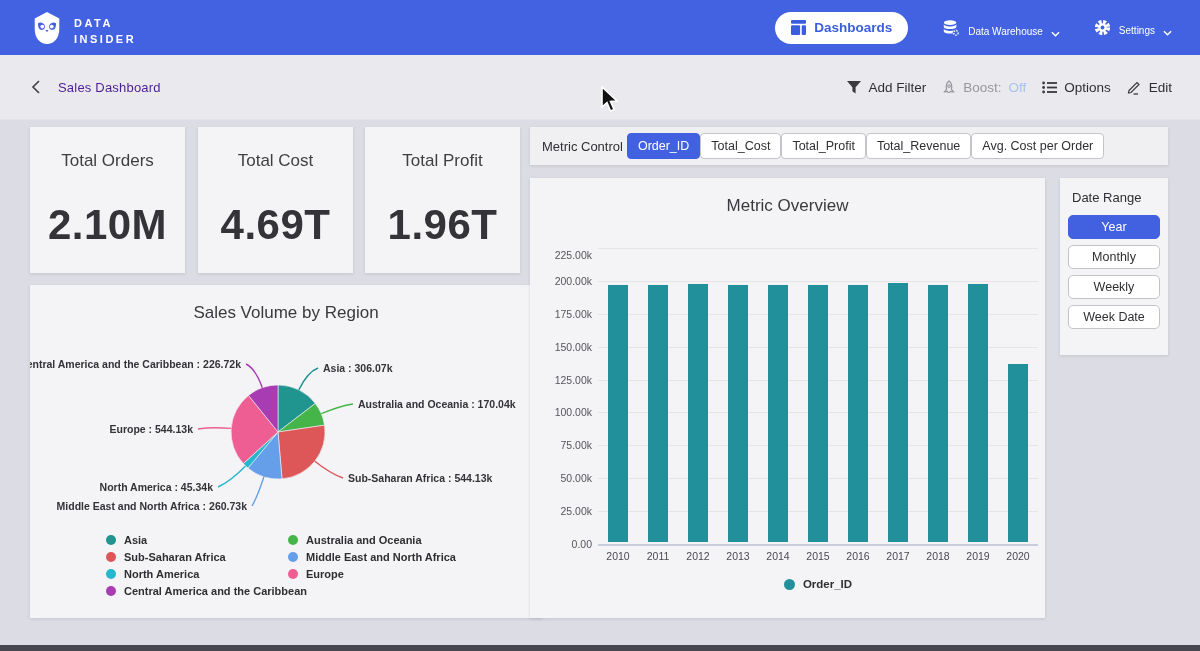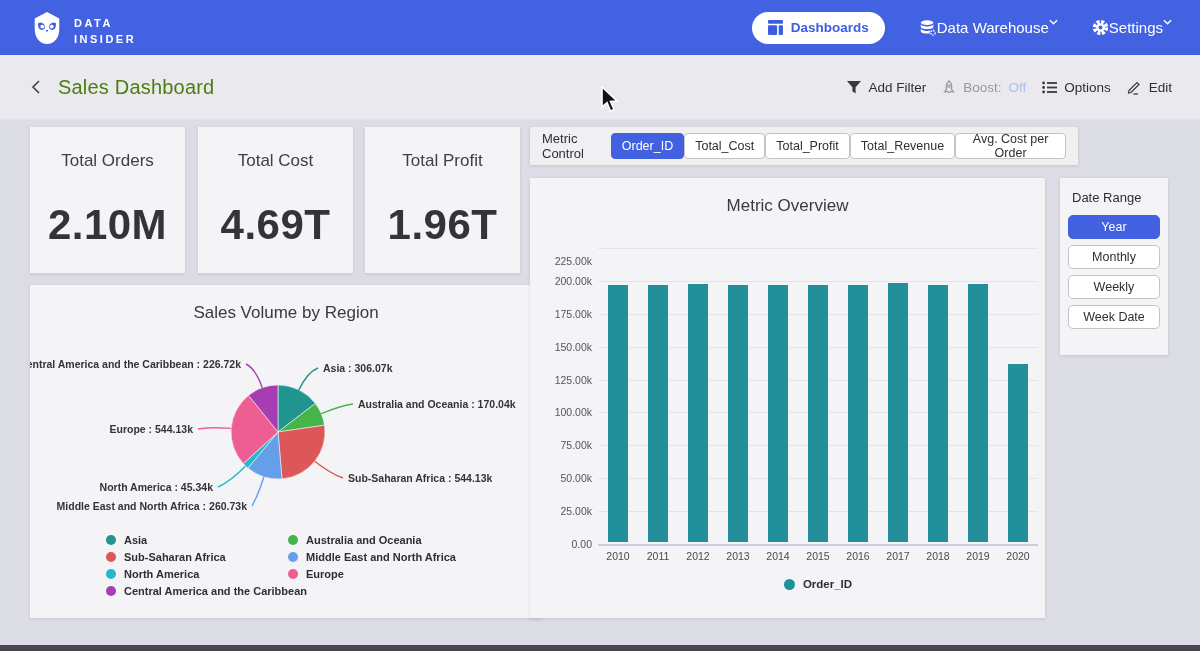--- a/index.html
+++ b/index.html
@@ -7,42 +7,42 @@
   body { font-family:"Liberation Sans", sans-serif; position:relative; background:#dcdce4; }
 
   
   .topnav { position:absolute; left:0; top:0; width:1200px; height:55px; background:#4262e2;
             display:flex; align-items:center; justify-content:space-between; padding:0 28px 0 30px; }
   .brand { display:flex; align-items:center; gap:10px; }
   .brand-text { color:#fff; font-size:11px; font-weight:bold; letter-spacing:2.5px; line-height:1.45;margin-top:8px; }
   .nav-right { display:flex; align-items:center; gap:34px; }
   .nav-pill { background:#fff; border-radius:17px; height:32px; display:flex; align-items:center; gap:8px;
               padding:0 16px; color:#3d5de0; font-size:13.5px; font-weight:bold; cursor:pointer;justify-content:center; }
-  .nav-item { display:flex; align-items:flex-start; color:#fff; font-size:15px; font-weight:500; cursor:pointer; }
+  .nav-item { display:flex; align-items:flex-end; gap:8px; color:#fff; font-size:10px; font-weight:500; cursor:pointer; }
   .chev { width:9px; height:6px; }
 
   
   .pagehead { position:absolute; left:0; top:55px; width:1200px; height:65px; background:#eaeaee;
               display:flex; align-items:center; padding:0 28px 0 28px; border-bottom:1px solid #e2e2e8; }
   .back { width:18px; height:18px; margin-right:12px; cursor:pointer; }
-  .page-title { font-size:20px; color:#4d7c0f; font-weight:500; letter-spacing:.2px; }
+  .page-title { font-size:13px; color:#4c1d95; font-weight:500; letter-spacing:.2px; }
   .head-actions { margin-left:auto; display:flex; align-items:center; gap:16px; }
   .haction { display:flex; align-items:center; gap:7px; font-size:13.5px; color:#2f2f33; font-weight:500; cursor:pointer; }
   .haction.gray { color:#97979d; cursor:default; }
   .boost-off { color:#a9c0f2; }
 
   
   .panel { position:absolute; background:#f4f4f6; box-shadow:0 1px 3px rgba(60,60,80,.14); }
 
   .kpi { width:155px; height:146px; top:127px; display:flex; flex-direction:column; align-items:center;
          justify-content:center; gap:30px; }
   .kpi-label { font-size:17px; color:#3f3f43; font-weight:500; }
   .kpi-value { font-size:42px; color:#343438; font-weight:bold; letter-spacing:.5px; }
 
-  .metricbar { left:530px; top:127px; width:548px; height:38px; background:#f0f0f3;
+  .metricbar { left:530px; top:127px; width:638px; height:38px; background:#f0f0f3;
                display:flex; align-items:center; padding:0 12px; }
   .metricbar-label { font-size:13px; color:#2f2f33; margin-right:4px; }
   .mbtn { height:26px; padding:0 10px; background:#fff; border:1px solid #c3c3c9; border-radius:4px;
           font-size:12.5px; color:#2f2f33; display:flex; align-items:center; cursor:pointer; font-family:inherit; }
   .mbtn.active { background:#4161e1; border-color:#4161e1; color:#fff; }
 
   
   .piepanel { left:30px; top:285px; width:512px; height:333px; }
   .chart-title { text-align:center; font-size:17px; color:#3a3a3e; padding-top:18px; }
   #pie-svg { position:absolute; left:0; top:50px; }
@@ -249,21 +249,21 @@
         <span class="pdot" style="background: rgb(238, 94, 146);"></span>
         <span>Europe</span>
       </div>
     </div>
 </div>
 
 <div class="panel barpanel">
   <div class="chart-title">Metric Overview</div>
   <div class="plot" id="bar-plot">
       <div class="gridline" style="top: 7.9px;"></div>
-      <div class="ytick" style="top: 15px; text-align: right;">225.00k</div>
+      <div class="ytick" style="top: 9px; text-align: right;">225.00k</div>
       <div class="gridline" style="top: 40.8px;"></div>
       <div class="ytick" style="top: 34.8px;">200.00k</div>
       <div class="gridline" style="top: 73.7px;"></div>
       <div class="ytick" style="top: 67.7px;">175.00k</div>
       <div class="gridline" style="top: 106.6px;"></div>
       <div class="ytick" style="top: 100.6px;">150.00k</div>
       <div class="gridline" style="top: 139.5px;"></div>
       <div class="ytick" style="top: 133.5px;">125.00k</div>
       <div class="gridline" style="top: 172.4px;"></div>
       <div class="ytick" style="top: 166.4px;">100.00k</div>

